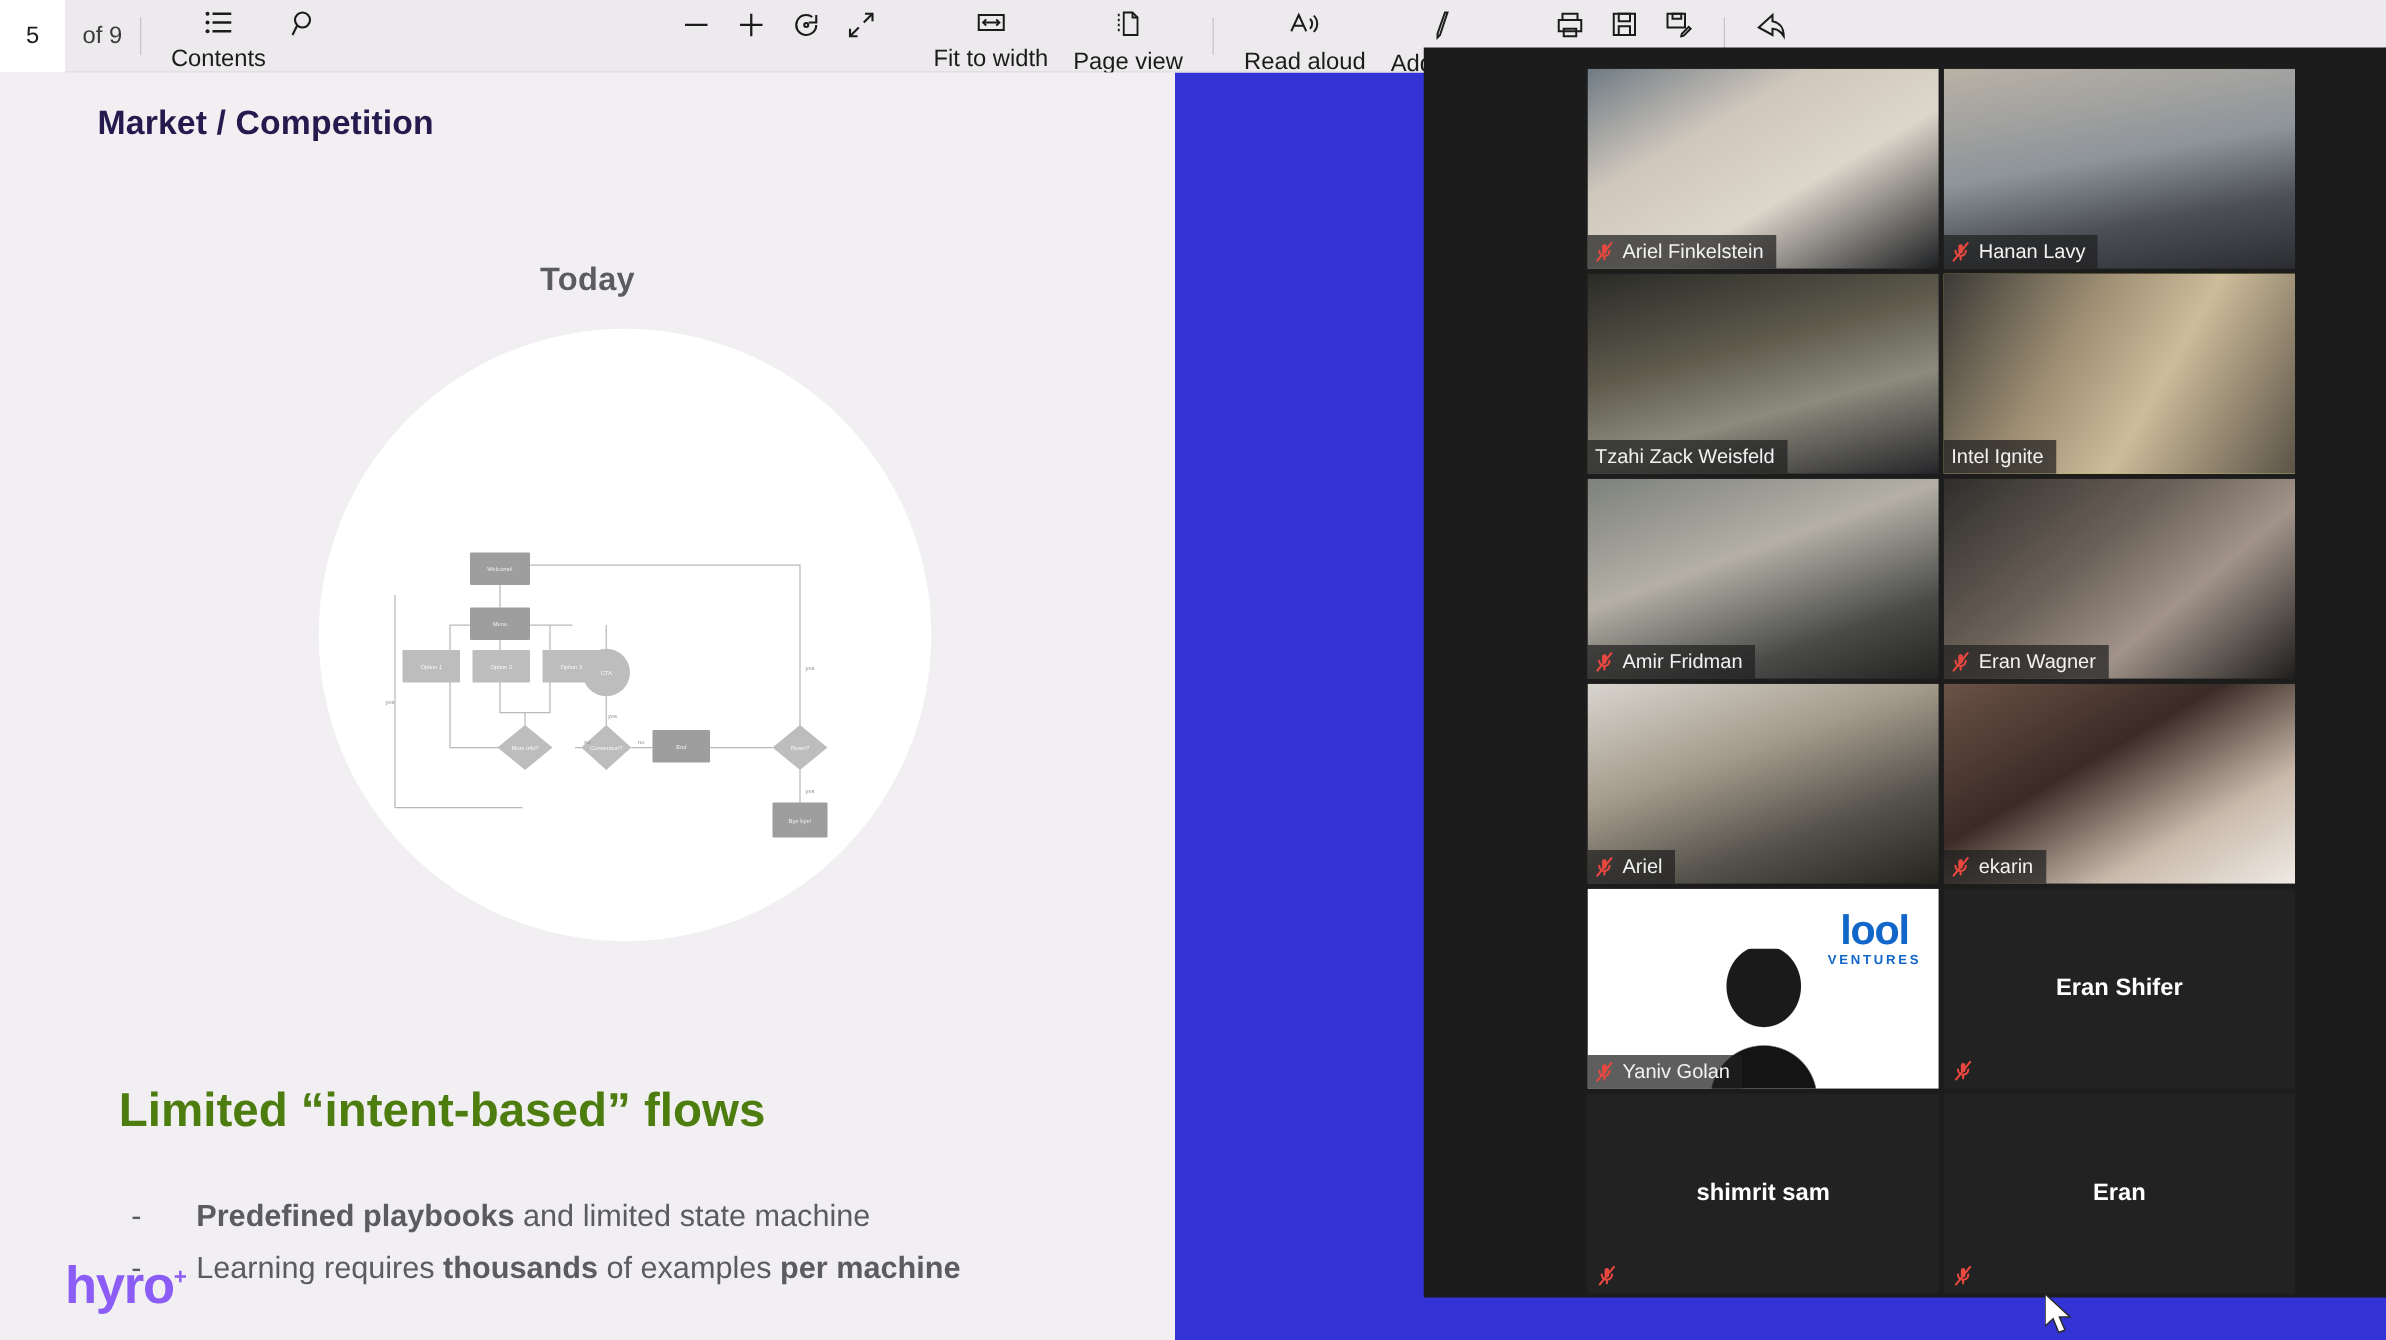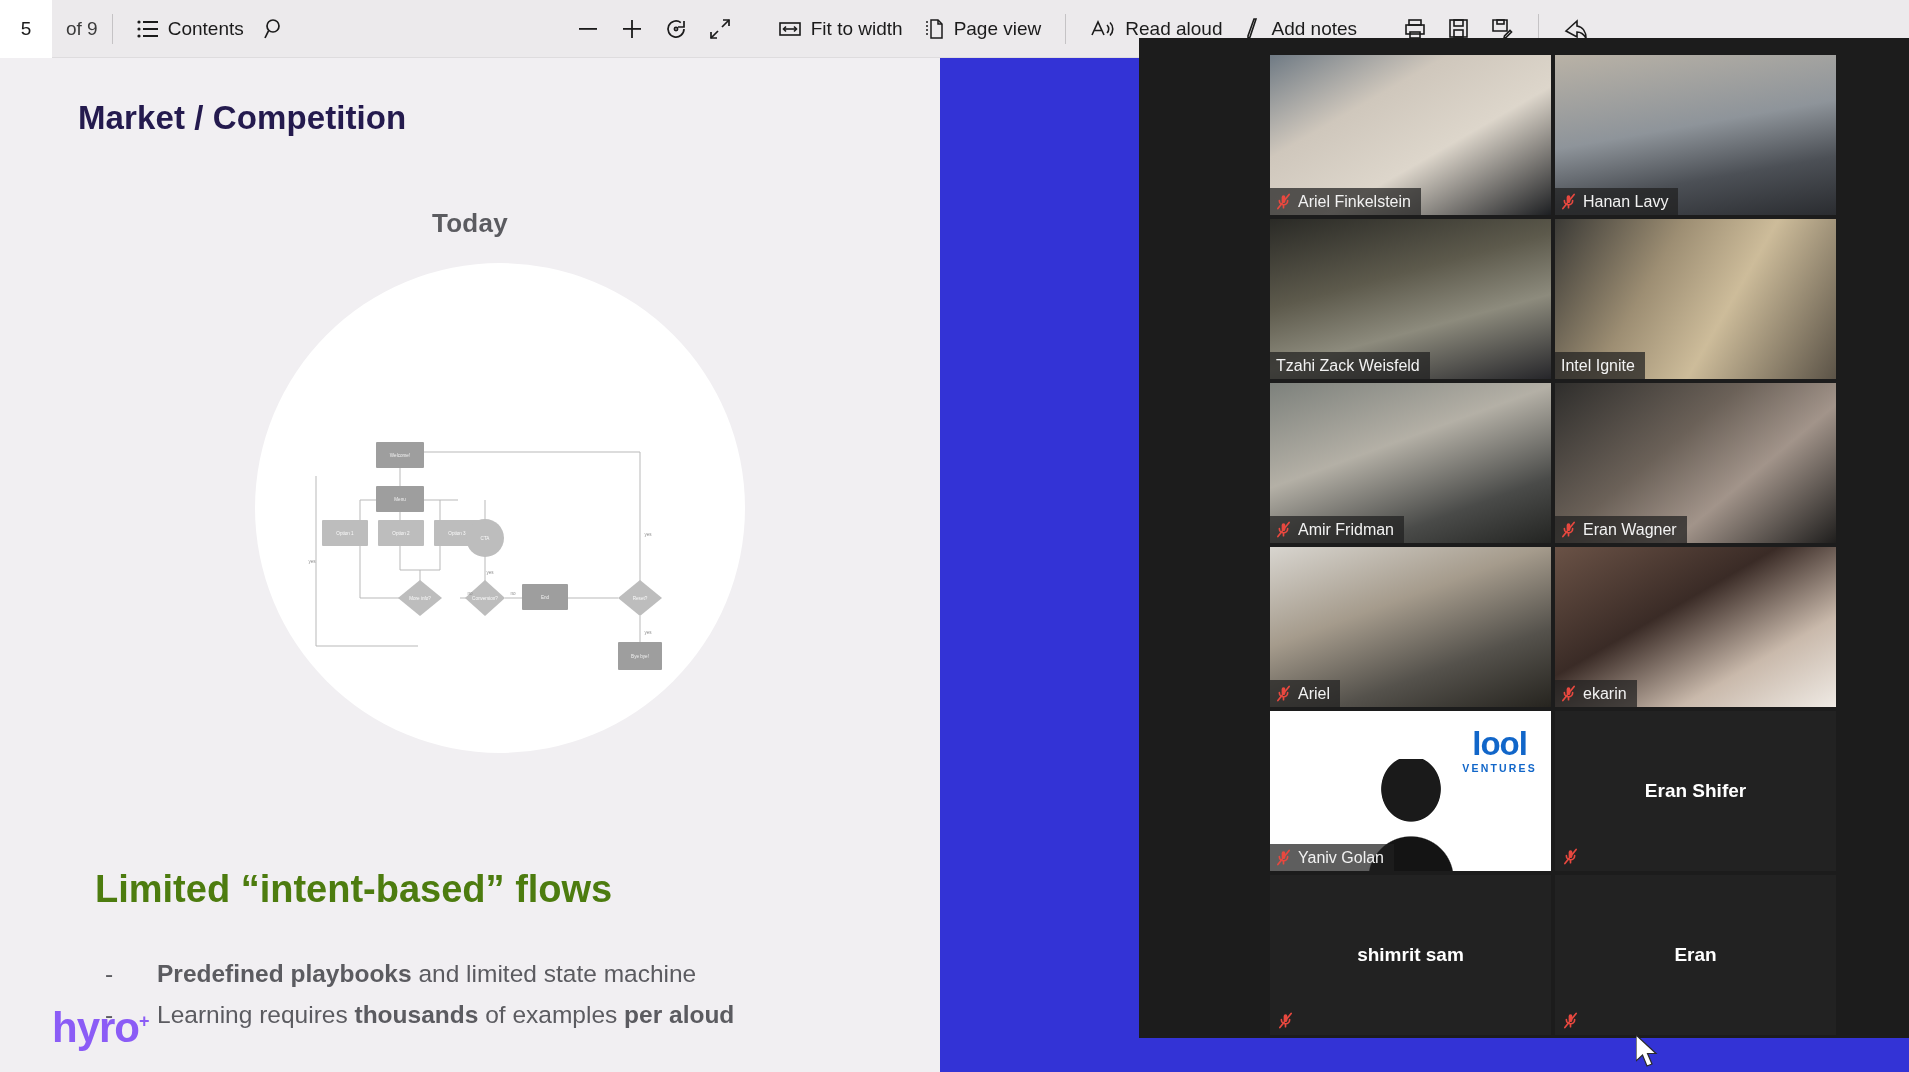--- a/index.html
+++ b/index.html
@@ -22,21 +22,21 @@
   .pagebox {
     width: 52px; height: 58px; background: #ffffff;
     display: flex; align-items: center; justify-content: center;
     font-size: 19px; color: #1b1b1b;
   }
   .pageof { margin-left: 14px; color: #3b3b3b; font-size: 19px; }
   .tb-sep { width: 1px; height: 30px; background: #c5c3c5; margin: 0 14px; }
   .tb-btn {
     display: flex; align-items: center; gap: 9px;
     height: 42px; padding: 0 10px; border-radius: 3px;
-    color: #1b1b1b; white-space: nowrap; cursor: default;
+    color: #1b1b1b; white-space: nowrap; cursor: default; flex-direction: column;
   }
   .tb-ico { display: flex; align-items: center; justify-content: center; }
   .tb-spacer-lg { flex: 0 0 270px; }
   .tb-gap { width: 26px; }
 
   
   .docpane {
     position: absolute; top: 58px; left: 0; width: 1909px; height: 1014px;
     background: #e9e8ea; overflow: hidden;
   }
@@ -47,22 +47,22 @@
   .slide-left {
     position: relative;
     width: 940px; height: 1014px; background: #f1eff2;
   }
   .slide-right {
     position: relative;
     width: 969px; height: 1014px; background: #3333d6;
   }
 
   .kicker {
-    position: absolute; left: 78px; top: 41px;
-    font-size: 33px; font-weight: bold; color: #241a4e;
+    position: absolute; left: 78px; top: 25px;
+    font-size: 27px; font-weight: bold; color: #241a4e;
     letter-spacing: .1px;
   }
   .col-head {
     position: absolute; top: 150px; width: 100%;
     text-align: center; font-size: 26px; font-weight: bold;
     color: #5b5b60; letter-spacing: .3px;
   }
 
   .disc {
     position: absolute; left: 255px; top: 205px;
@@ -402,21 +402,21 @@
         </div>
 
         <div class="subhead">Limited “intent-based” flows</div>
         <div class="bullets">
           <div class="bullet">
             <span class="dash">-</span>
             <span><b>Predefined playbooks</b><span> and limited state machine</span></span>
           </div>
           <div class="bullet">
             <span class="dash">-</span>
-            <span>Learning requires <b>thousands</b> of examples <b>per aloud</b></span>
+            <span>Learning requires <b>thousands</b> of examples <b>per machine</b></span>
           </div>
         </div>
 
         <div class="wmark"><span>hyro</span><sup>+</sup></div>
       </div>
 
       <div class="slide-right">
         
         
       </div>

